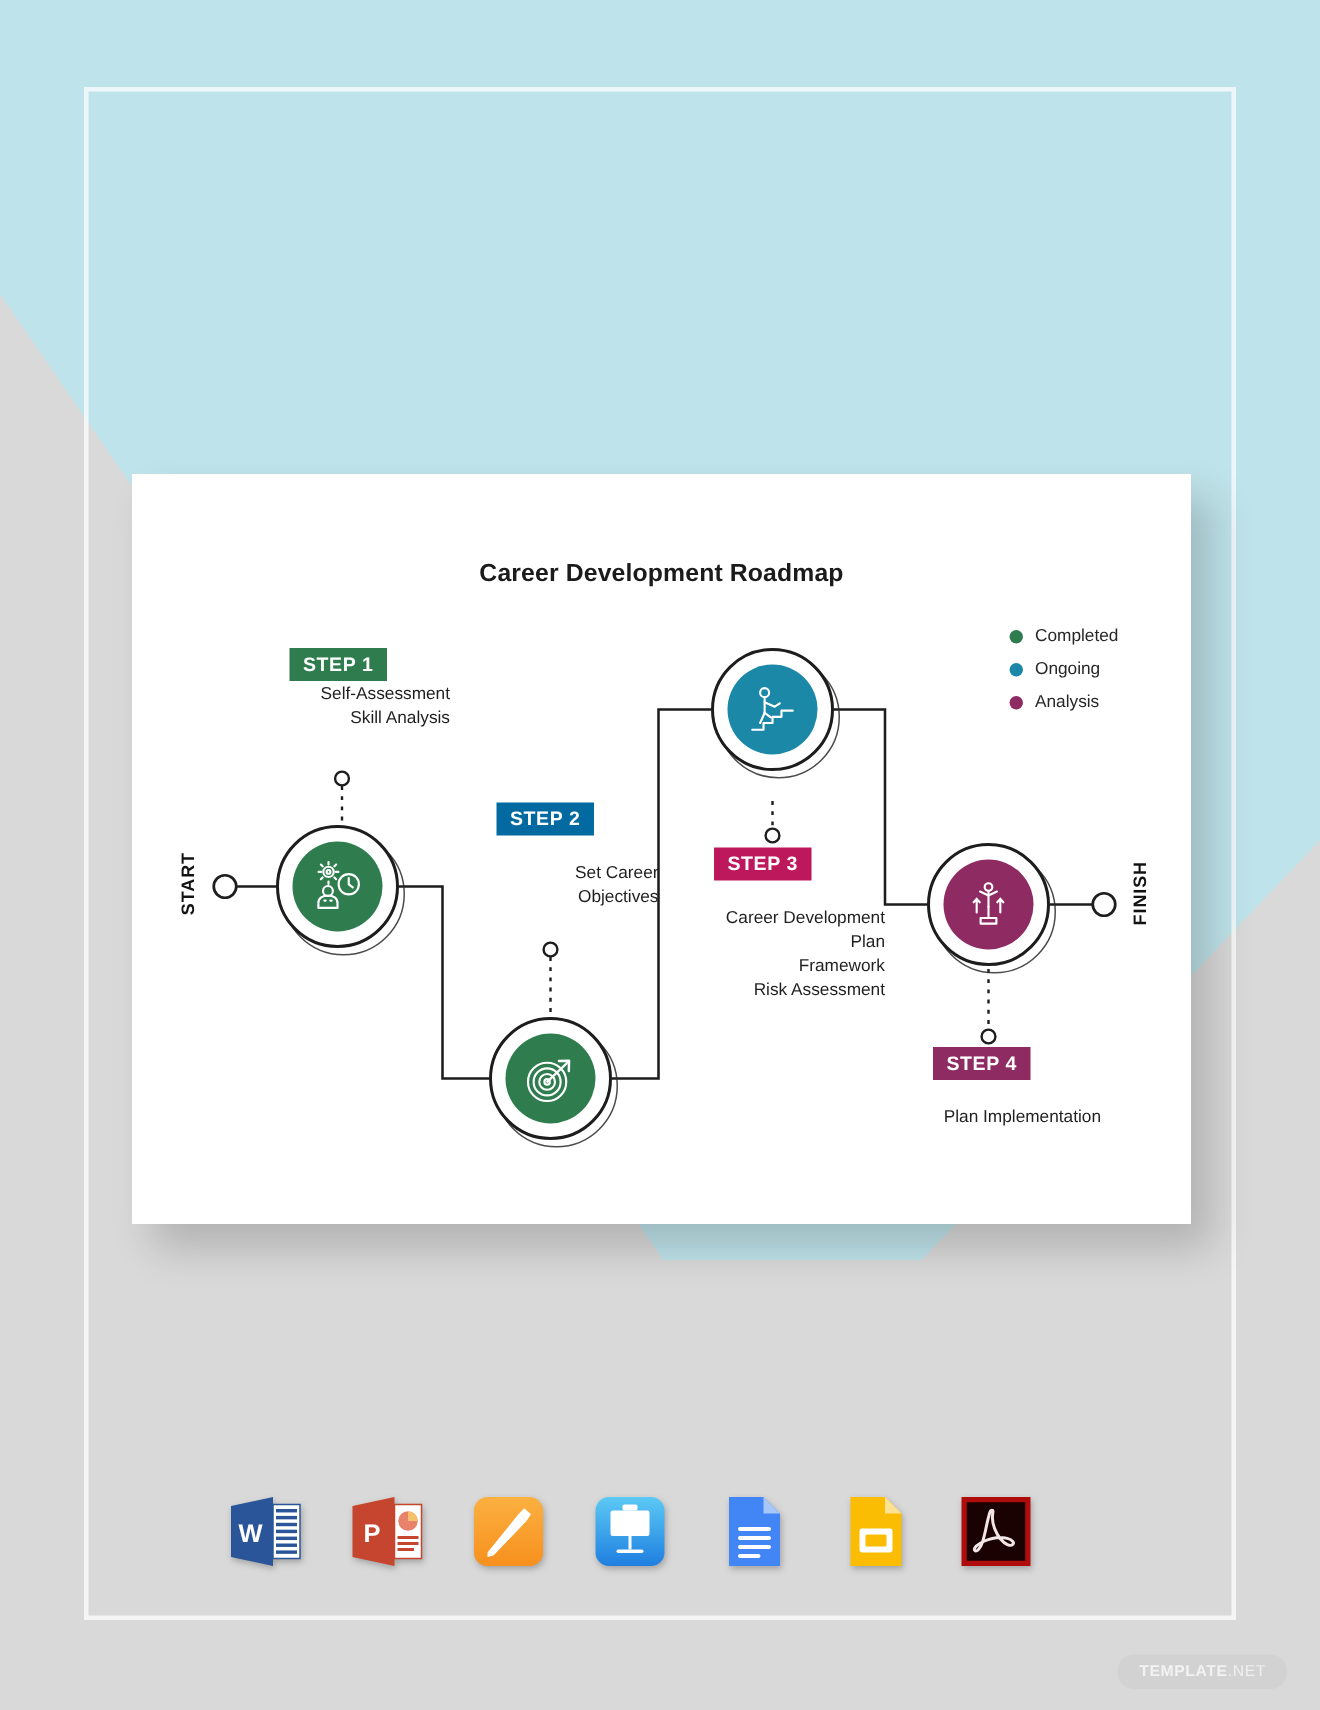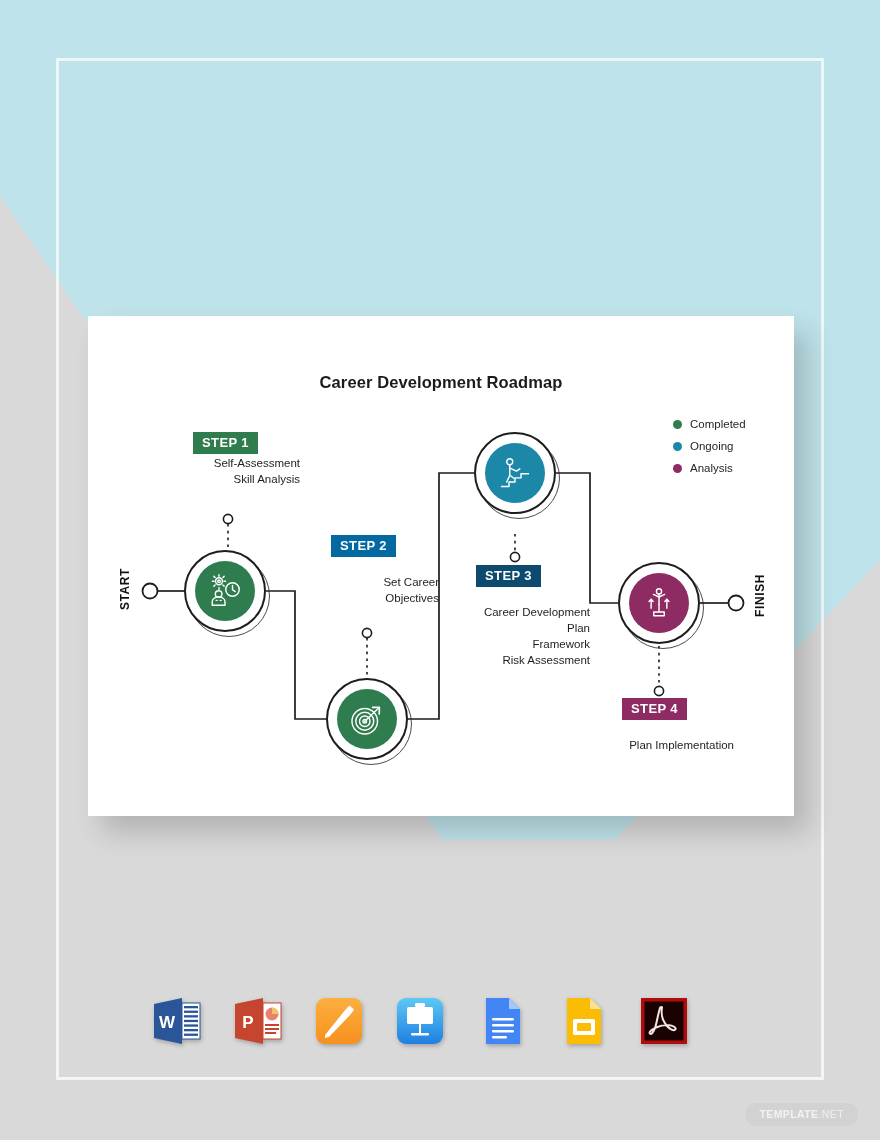--- a/index.html
+++ b/index.html
@@ -219,21 +219,21 @@
           <circle cx="17" cy="9" r="4"></circle>
           <path d="M17 13.4 V27"></path>
           <path d="M17 17.5 L26 21.5 L30.5 18.5"></path>
           <path d="M17 27 L13 36"></path>
           <path d="M17 27 L22.5 31"></path>
           <path d="M6 42 H16 V36 H24 V30.5 H32 V25 H42"></path>
         </g>
       </svg>
     </div>
   </div>
-  <div class="step-badge" style="left:388px;top:249px;background:#0c4a6e;">STEP 3</div>
+  <div class="step-badge" style="left:388px;top:249px;background:#be185d;">STEP 3</div>
   <div class="step-caption" style="left:352px;top:288px;width:150px;">Career Development
 Plan
 Framework
 Risk Assessment</div>
 
   <div class="node" style="left:530px;top:246px;">
     <div class="ring-shadow"></div>
     <div class="ring-outer"></div>
     <div class="disc" style="background:#8e2b63;">
       <svg width="36" height="36" viewBox="0 0 48 48">

